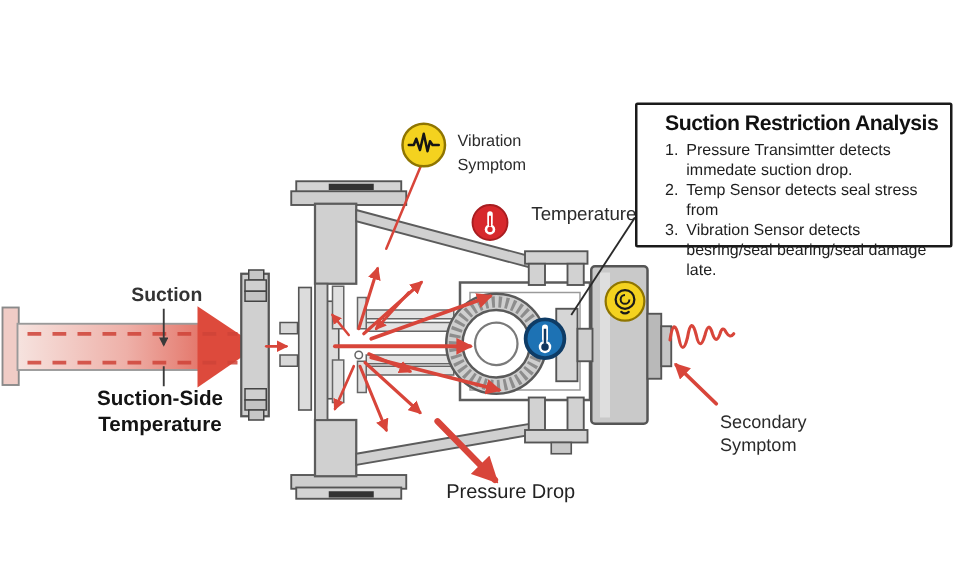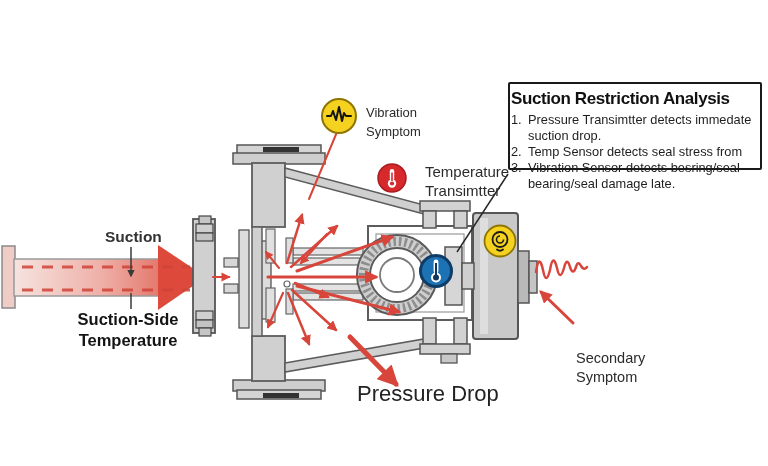--- a/index.html
+++ b/index.html
@@ -6,25 +6,25 @@
   #stage{position:relative;width:768px;height:466px;background:#ffffff;overflow:hidden;
          font-family:"Liberation Sans",sans-serif;}
   #pump-svg{position:absolute;left:0;top:0;}
   .lbl{position:absolute;color:#2b2b2b;line-height:19px;}
   .lbl .ln{display:block;}
   #vibration-label{left:366px;top:103px;font-size:13px;}
   #temperature-label{left:425px;top:162px;font-size:15px;}
   #suction-label{left:105px;top:227px;font-size:15.5px;font-weight:700;color:#333;}
   #suction-side-label{left:52px;top:309px;width:152px;text-align:center;
       font-size:16.5px;font-weight:700;color:#141414;line-height:21px;}
-  #pressure-drop-label{left:357px;top:384px;font-size:22px;font-weight:500;color:#222;}
-  #secondary-label{left:576px;top:329px;font-size:14.5px;margin-top:20px;}
-  #analysis-box{position:absolute;left:508px;top:82px;width:254px;height:88px;
+  #pressure-drop-label{left:357px;top:384px;font-size:16px;font-weight:500;color:#222;}
+  #secondary-label{left:576px;top:329px;font-size:14.5px;}
+  #analysis-box{position:absolute;left:508px;top:82px;width:254px;height:116px;
       box-sizing:border-box;background:#fff;border:2.5px solid #1a1a1a;border-radius:2px;
-      padding:4px 8px 4px 1px;}
+      padding:4px 8px 4px 22px;}
   #analysis-title{font-size:17px;font-weight:700;letter-spacing:-0.4px;color:#111;
       margin:1px 0 3px 0;white-space:nowrap;}
   .ab-item{display:flex;font-size:12.8px;line-height:16px;color:#1e1e1e;}
   .ab-num{width:17px;flex:0 0 17px;text-align:left;}
   .ab-text{flex:1;}
 </style>
 </head>
 <body>
 
 <div id="stage">
@@ -183,21 +183,20 @@
     </g>
   </svg>
 
   <div class="lbl" id="vibration-label">
     <span class="ln">Vibration</span>
     <span class="ln">Symptom</span>
   </div>
 
   <div class="lbl" id="temperature-label">
     <span class="ln">Temperature</span>
-    <span class="ln">Transimtter</span>
   </div>
 
   <div class="lbl" id="suction-label">Suction</div>
 
   <div class="lbl" id="suction-side-label">
     <span class="ln">Suction-Side</span>
     <span class="ln">Temperature</span>
   </div>
 
   <div class="lbl" id="pressure-drop-label">Pressure Drop</div>

